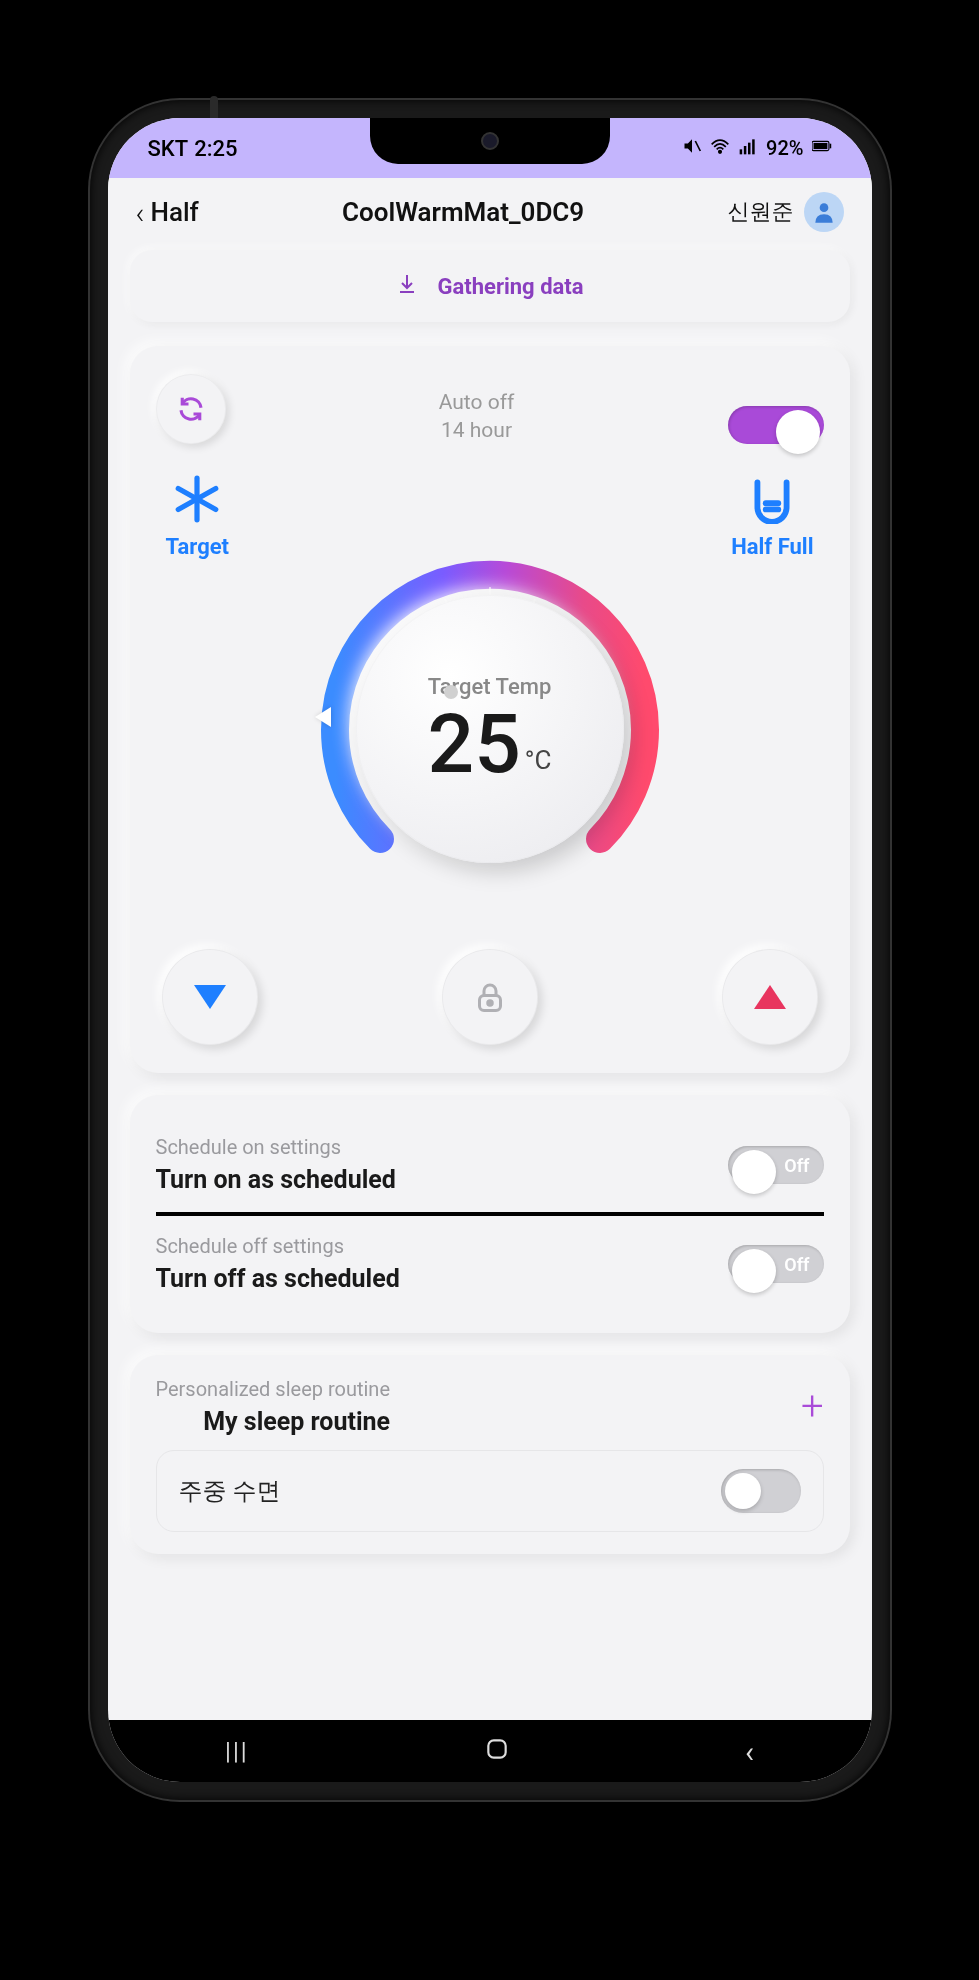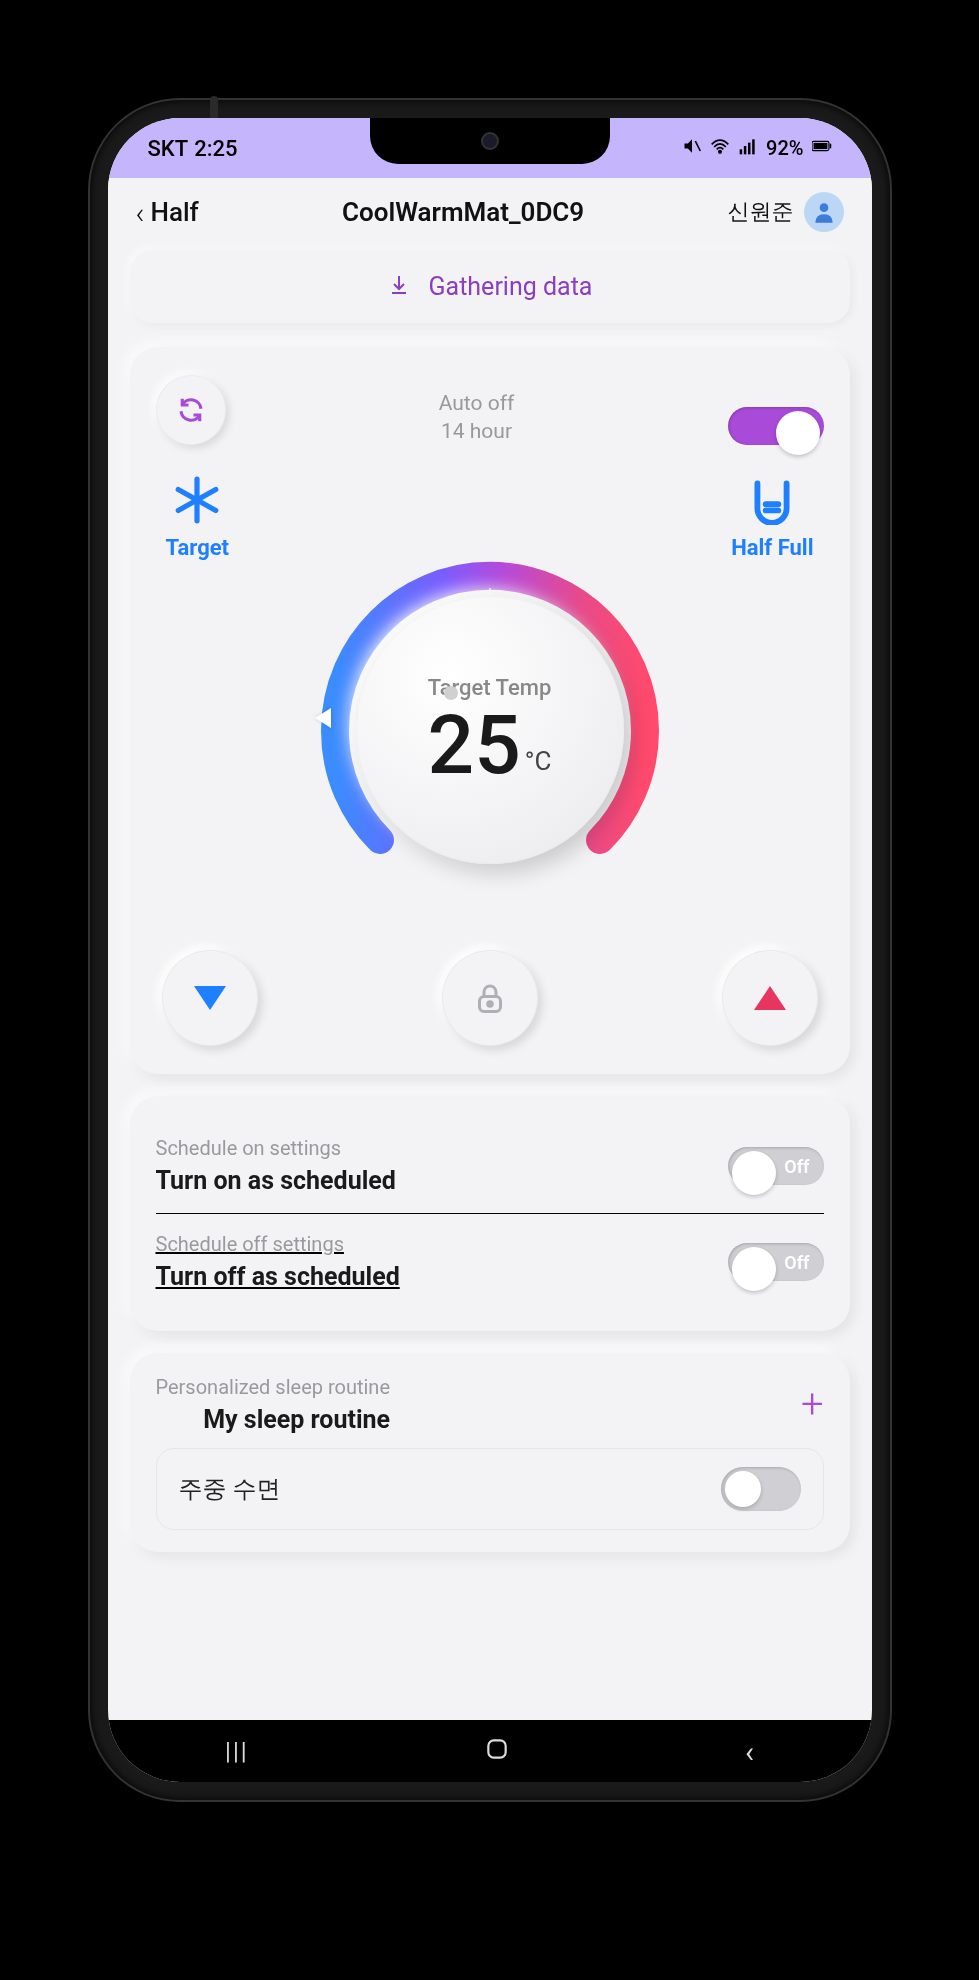--- a/index.html
+++ b/index.html
@@ -107,21 +107,21 @@
     background: #f3f3f5;
     border-radius: 22px;
     padding: 22px;
     display: flex;
     justify-content: center;
     align-items: center;
     gap: 18px;
     box-shadow: 2px 2px 8px rgba(0,0,0,0.06), -2px -2px 8px rgba(255,255,255,0.8);
     margin-bottom: 24px;
   }
-  .banner-text { color: #8a3fbf; font-size: 25px; font-weight: 400;}
+  .banner-text { color: #8a3fbf; font-size: 22px; font-weight: 700;}
   .banner svg { width:24px; height:24px; stroke:#8a3fbf; fill:none; stroke-width:2;}
   .card {
     background: #f3f3f5;
     border-radius: 28px;
     box-shadow: 4px 4px 14px rgba(0,0,0,0.08), -4px -4px 14px rgba(255,255,255,0.9);
     padding: 28px 26px;
     margin-bottom: 22px;
   }
   .top-row { display:flex; justify-content:space-between; align-items:flex-end; margin-bottom:30px;}
   .circle-btn {
@@ -195,21 +195,21 @@
   .ctrl-btn {
     width: 96px; height: 96px;
     border-radius: 50%;
     background: #f3f3f5;
     box-shadow: 4px 4px 10px rgba(0,0,0,0.12), -4px -4px 10px rgba(255,255,255,1), inset 0 0 0 1px rgba(0,0,0,0.04);
     display:flex; justify-content:center; align-items:center;
   }
   .tri-down { width:0;height:0; border-left:16px solid transparent; border-right:16px solid transparent; border-top:24px solid #1e7fff;}
   .tri-up { width:0;height:0; border-left:16px solid transparent; border-right:16px solid transparent; border-bottom:24px solid #e8355f;}
   .setting-row { display:flex; justify-content:space-between; align-items:center; padding: 18px 0;}
-  .setting-row + .setting-row { border-top: 1px solid #000000; text-decoration: underline;}
+  .setting-row + .setting-row { border-top: 4px solid #000000;}
   .setting-caption { color:#9a9a9e; font-size:20px; margin-bottom:6px;}
   .setting-title { color:#1a1a1a; font-size:25px; font-weight:700;}
   .plus-btn { color:#a94ad8; font-size:40px; font-weight:300;}
   .routine-item {
     margin-top:14px;
     background:#f3f3f5;
     border:1px solid #e6e6e8;
     border-radius:18px;
     padding:18px 22px;
     display:flex; justify-content:space-between; align-items:center;

